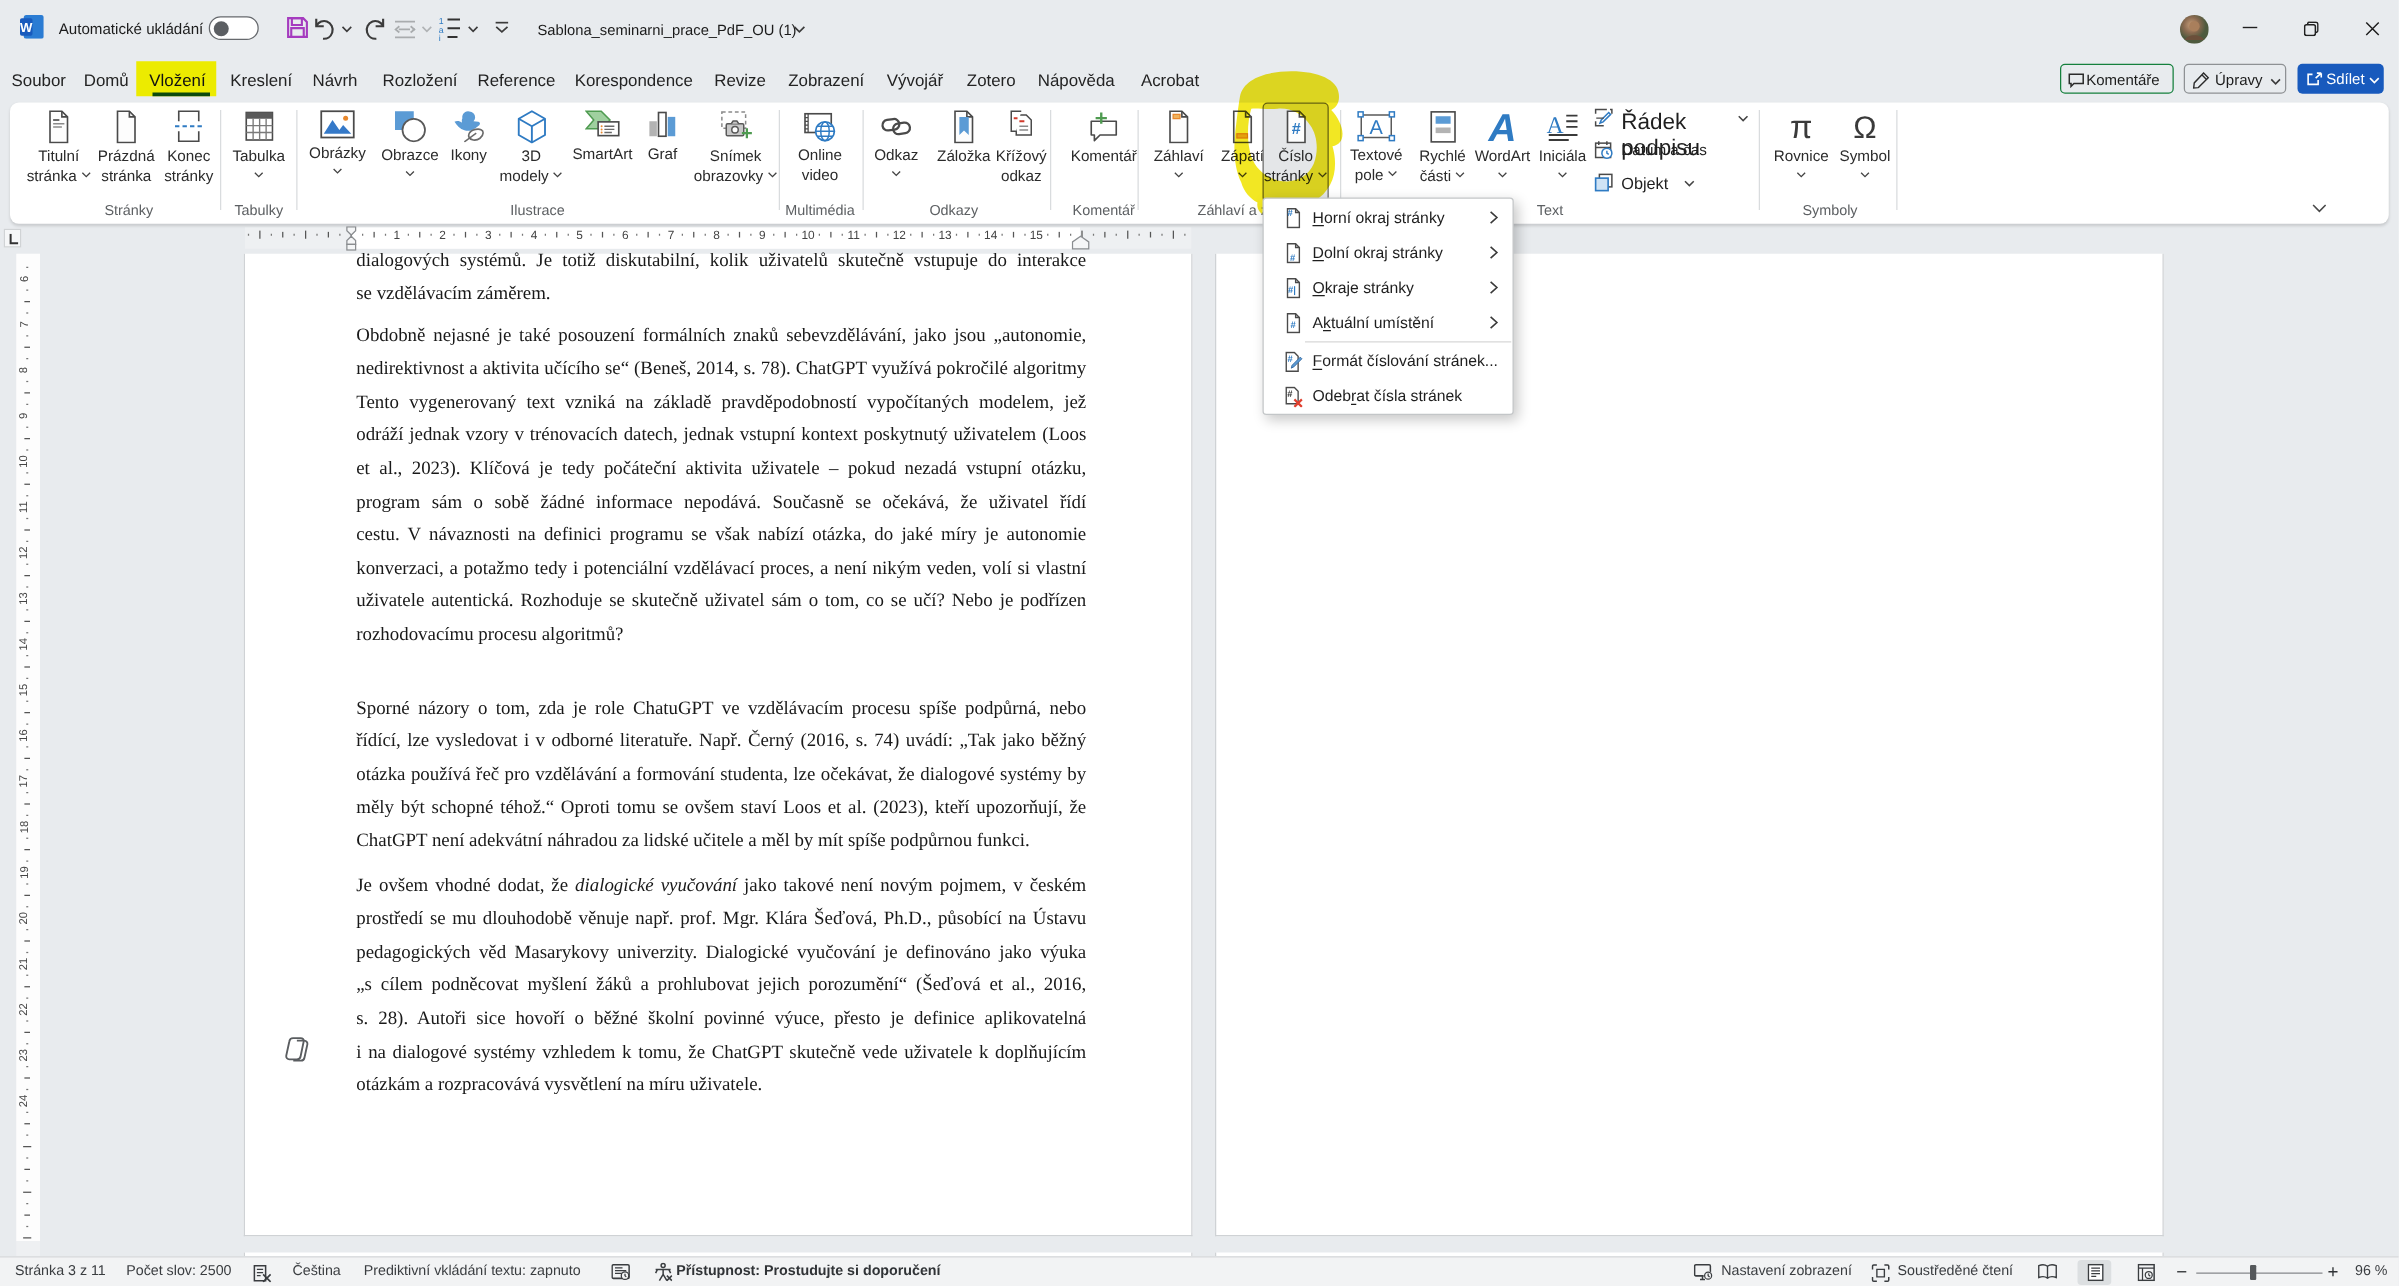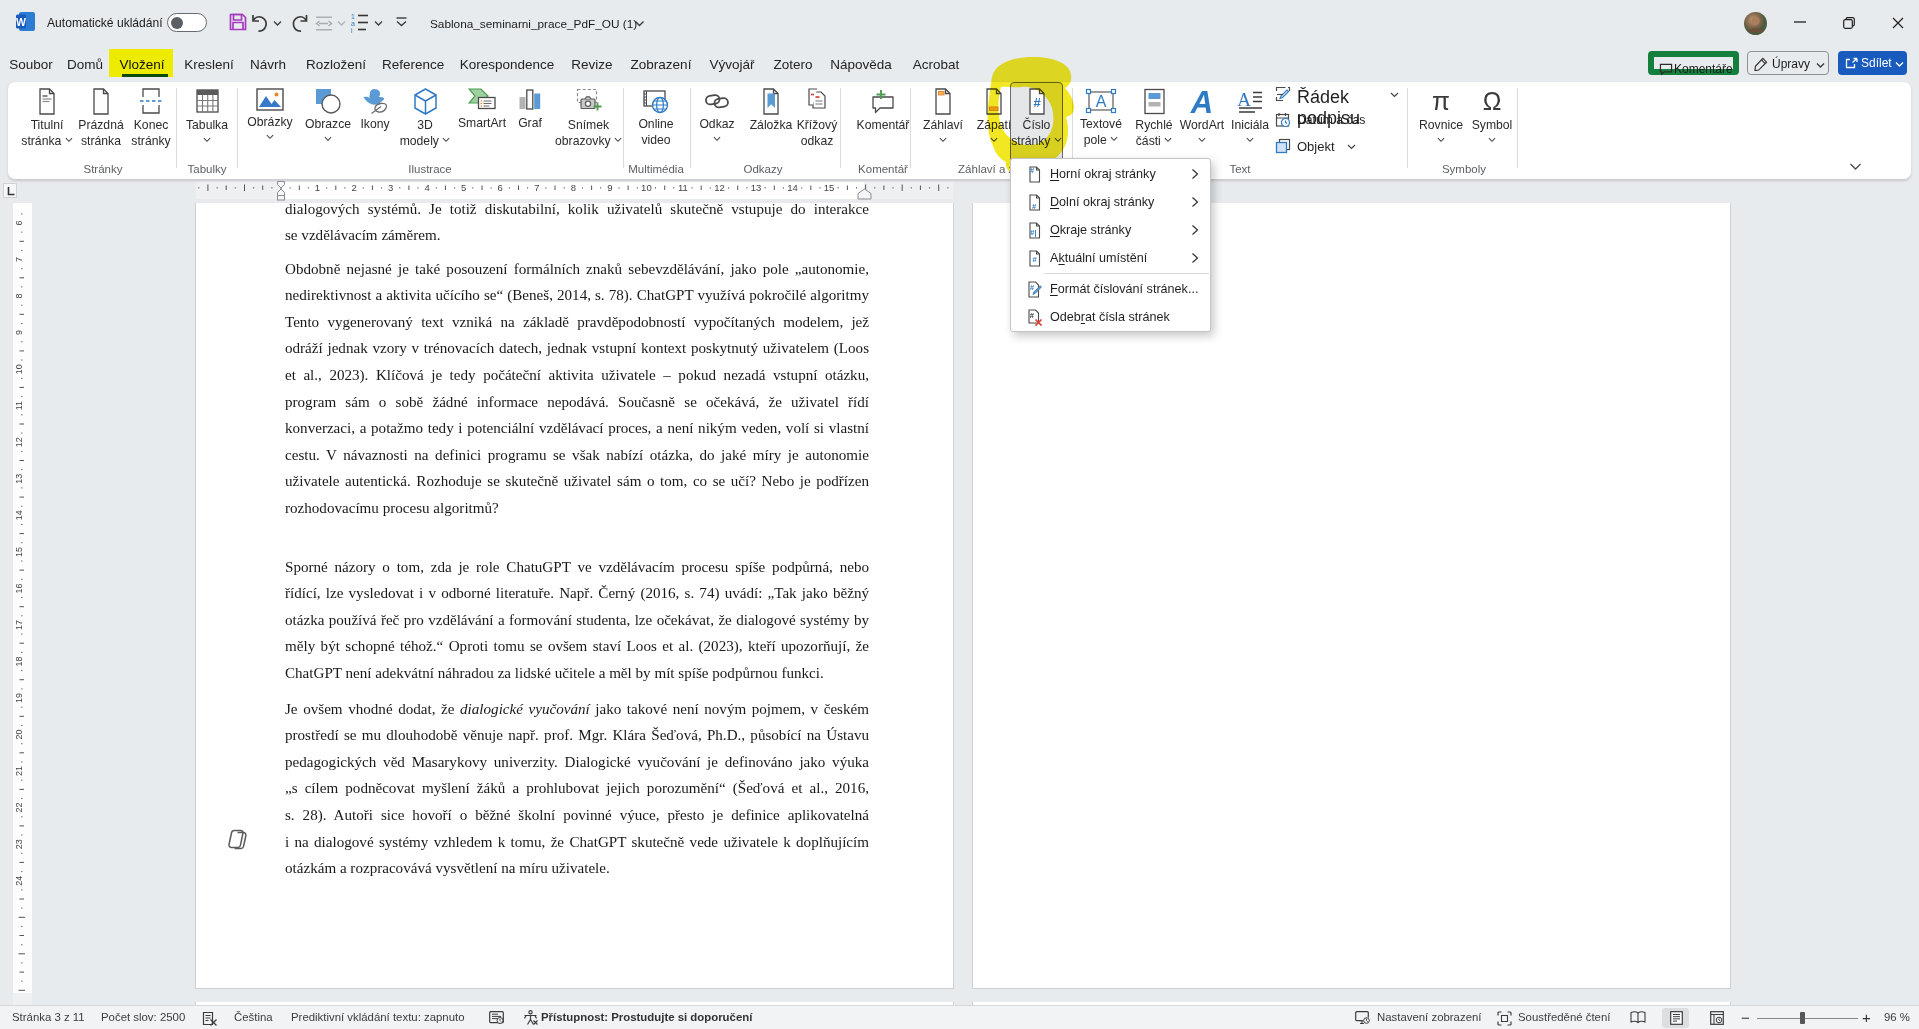--- a/index.html
+++ b/index.html
@@ -130,21 +130,21 @@
  <div class="tab" style="left:248px;width:40px">Návrh</div>
  <div class="tab" style="left:305px;width:62px">Rozložení</div>
  <div class="tab" style="left:382px;width:62px">Reference</div>
  <div class="tab" style="left:459px;width:96px">Korespondence</div>
  <div class="tab" style="left:571px;width:42px">Revize</div>
  <div class="tab" style="left:629px;width:64px">Zobrazení</div>
  <div class="tab" style="left:708px;width:48px">Vývojář</div>
  <div class="tab" style="left:772px;width:42px">Zotero</div>
  <div class="tab" style="left:830px;width:62px">Nápověda</div>
  <div class="tab" style="left:908px;width:56px">Acrobat</div>
- <div class="abs" style="left:1648px;top:4px;width:91px;height:24px;border:6px solid #15803d;border-radius:4px">
+ <div class="abs" style="left:1648px;top:4px;width:91px;height:24px;border:1px solid #15803d;border-radius:4px">
   <svg class="abs" style="left:5px;top:6px" width="14" height="13" viewBox="0 0 15 14">
         <path d="M1.5 1.5 h12 v8 h-8 l-2.5 2.5 v-2.5 h-1.5 z" fill="none" stroke="#2b2b2b" stroke-width="1.3"></path>
       </svg>
   <div class="abs" style="left:20px;top:5px;font-size:12px;color:#1c1c1c">Komentáře</div>
  </div>
  <div class="abs" style="left:1747px;top:4px;width:82px;height:24px;border:1px solid #8e9194;border-radius:4px">
   <svg class="abs" style="left:6px;top:5px" width="14" height="14" viewBox="0 0 15 15">
         <path d="M9.5 1.5 l4 4 L5 14 l-4 .5 L1.5 10 z M8 3 l4 4" fill="none" stroke="#2b2b2b" stroke-width="1.2"></path>
       </svg>
   <div class="abs" style="left:24px;top:5px;font-size:12px;color:#1c1c1c">Úpravy</div>
@@ -665,28 +665,28 @@
 <div class="page" style="left:195px;top:799px;width:759px;height:3px;border-bottom:none"></div>
 <div class="page" style="left:972px;top:799px;width:759px;height:3px;border-bottom:none"></div>
 </div>
 <div class="abs" style="left:285px;top:203px;width:584px;height:802px">
     <div id="doctext" style="left:0">
       <div class="para" style="top:-7.3px">
         <div class="j">dialogových systémů. Je totiž diskutabilní, kolik uživatelů skutečně vstupuje do interakce</div>
         <div class="l">se vzdělávacím záměrem.</div>
       </div>
       <div class="para" style="top:52.7px">
-        <div class="j">Obdobně nejasné je také posouzení formálních znaků sebevzdělávání, jako pole „autonomie,</div>
+        <div class="j">Obdobně nejasné je také posouzení formálních znaků sebevzdělávání, jako jsou „autonomie,</div>
         <div class="j">nedirektivnost a aktivita učícího se“ (Beneš, 2014, s. 78). <span class="sq">ChatGPT</span> využívá pokročilé algoritmy</div>
         <div class="j">Tento vygenerovaný text vzniká na základě pravděpodobností vypočítaných modelem, jež</div>
         <div class="j">odráží jednak vzory v trénovacích datech, jednak vstupní kontext poskytnutý uživatelem (<span class="sq">Loos</span></div>
         <div class="j">et al., 2023). Klíčová je tedy počáteční aktivita uživatele – pokud nezadá vstupní otázku,</div>
         <div class="j">program sám o sobě žádné informace nepodává. Současně se očekává, že uživatel řídí</div>
+        <div class="j">cestu. V návaznosti na definici programu se však nabízí otázka, do jaké míry je autonomie</div>
         <div class="j">konverzaci, a potažmo tedy i potenciální vzdělávací proces, a není nikým veden, volí si vlastní</div>
-        <div class="j">cestu. V návaznosti na definici programu se však nabízí otázka, do jaké míry je autonomie</div>
         <div class="j">uživatele autentická. Rozhoduje se skutečně uživatel sám o tom, co se učí? Nebo je podřízen</div>
         <div class="l">rozhodovacímu procesu algoritmů?</div>
       </div>
       <div class="para" style="top:350.7px">
         <div class="j">Sporné názory o tom, zda je role <span class="sq">ChatuGPT</span> ve vzdělávacím procesu spíše podpůrná, nebo</div>
         <div class="j">řídící, lze vysledovat i v odborné literatuře. Např. Černý (2016, s. 74) uvádí: „Tak jako běžný</div>
         <div class="j">otázka používá řeč pro vzdělávání a formování studenta, lze očekávat, že dialogové systémy by</div>
         <div class="j">měly být schopné téhož.“ Oproti tomu se ovšem staví <span class="sq">Loos</span> et al. (2023), kteří upozorňují, že</div>
         <div class="l"><span class="sq">ChatGPT</span> není adekvátní náhradou za lidské učitele a měl by mít spíše podpůrnou funkci.</div>
       </div>

